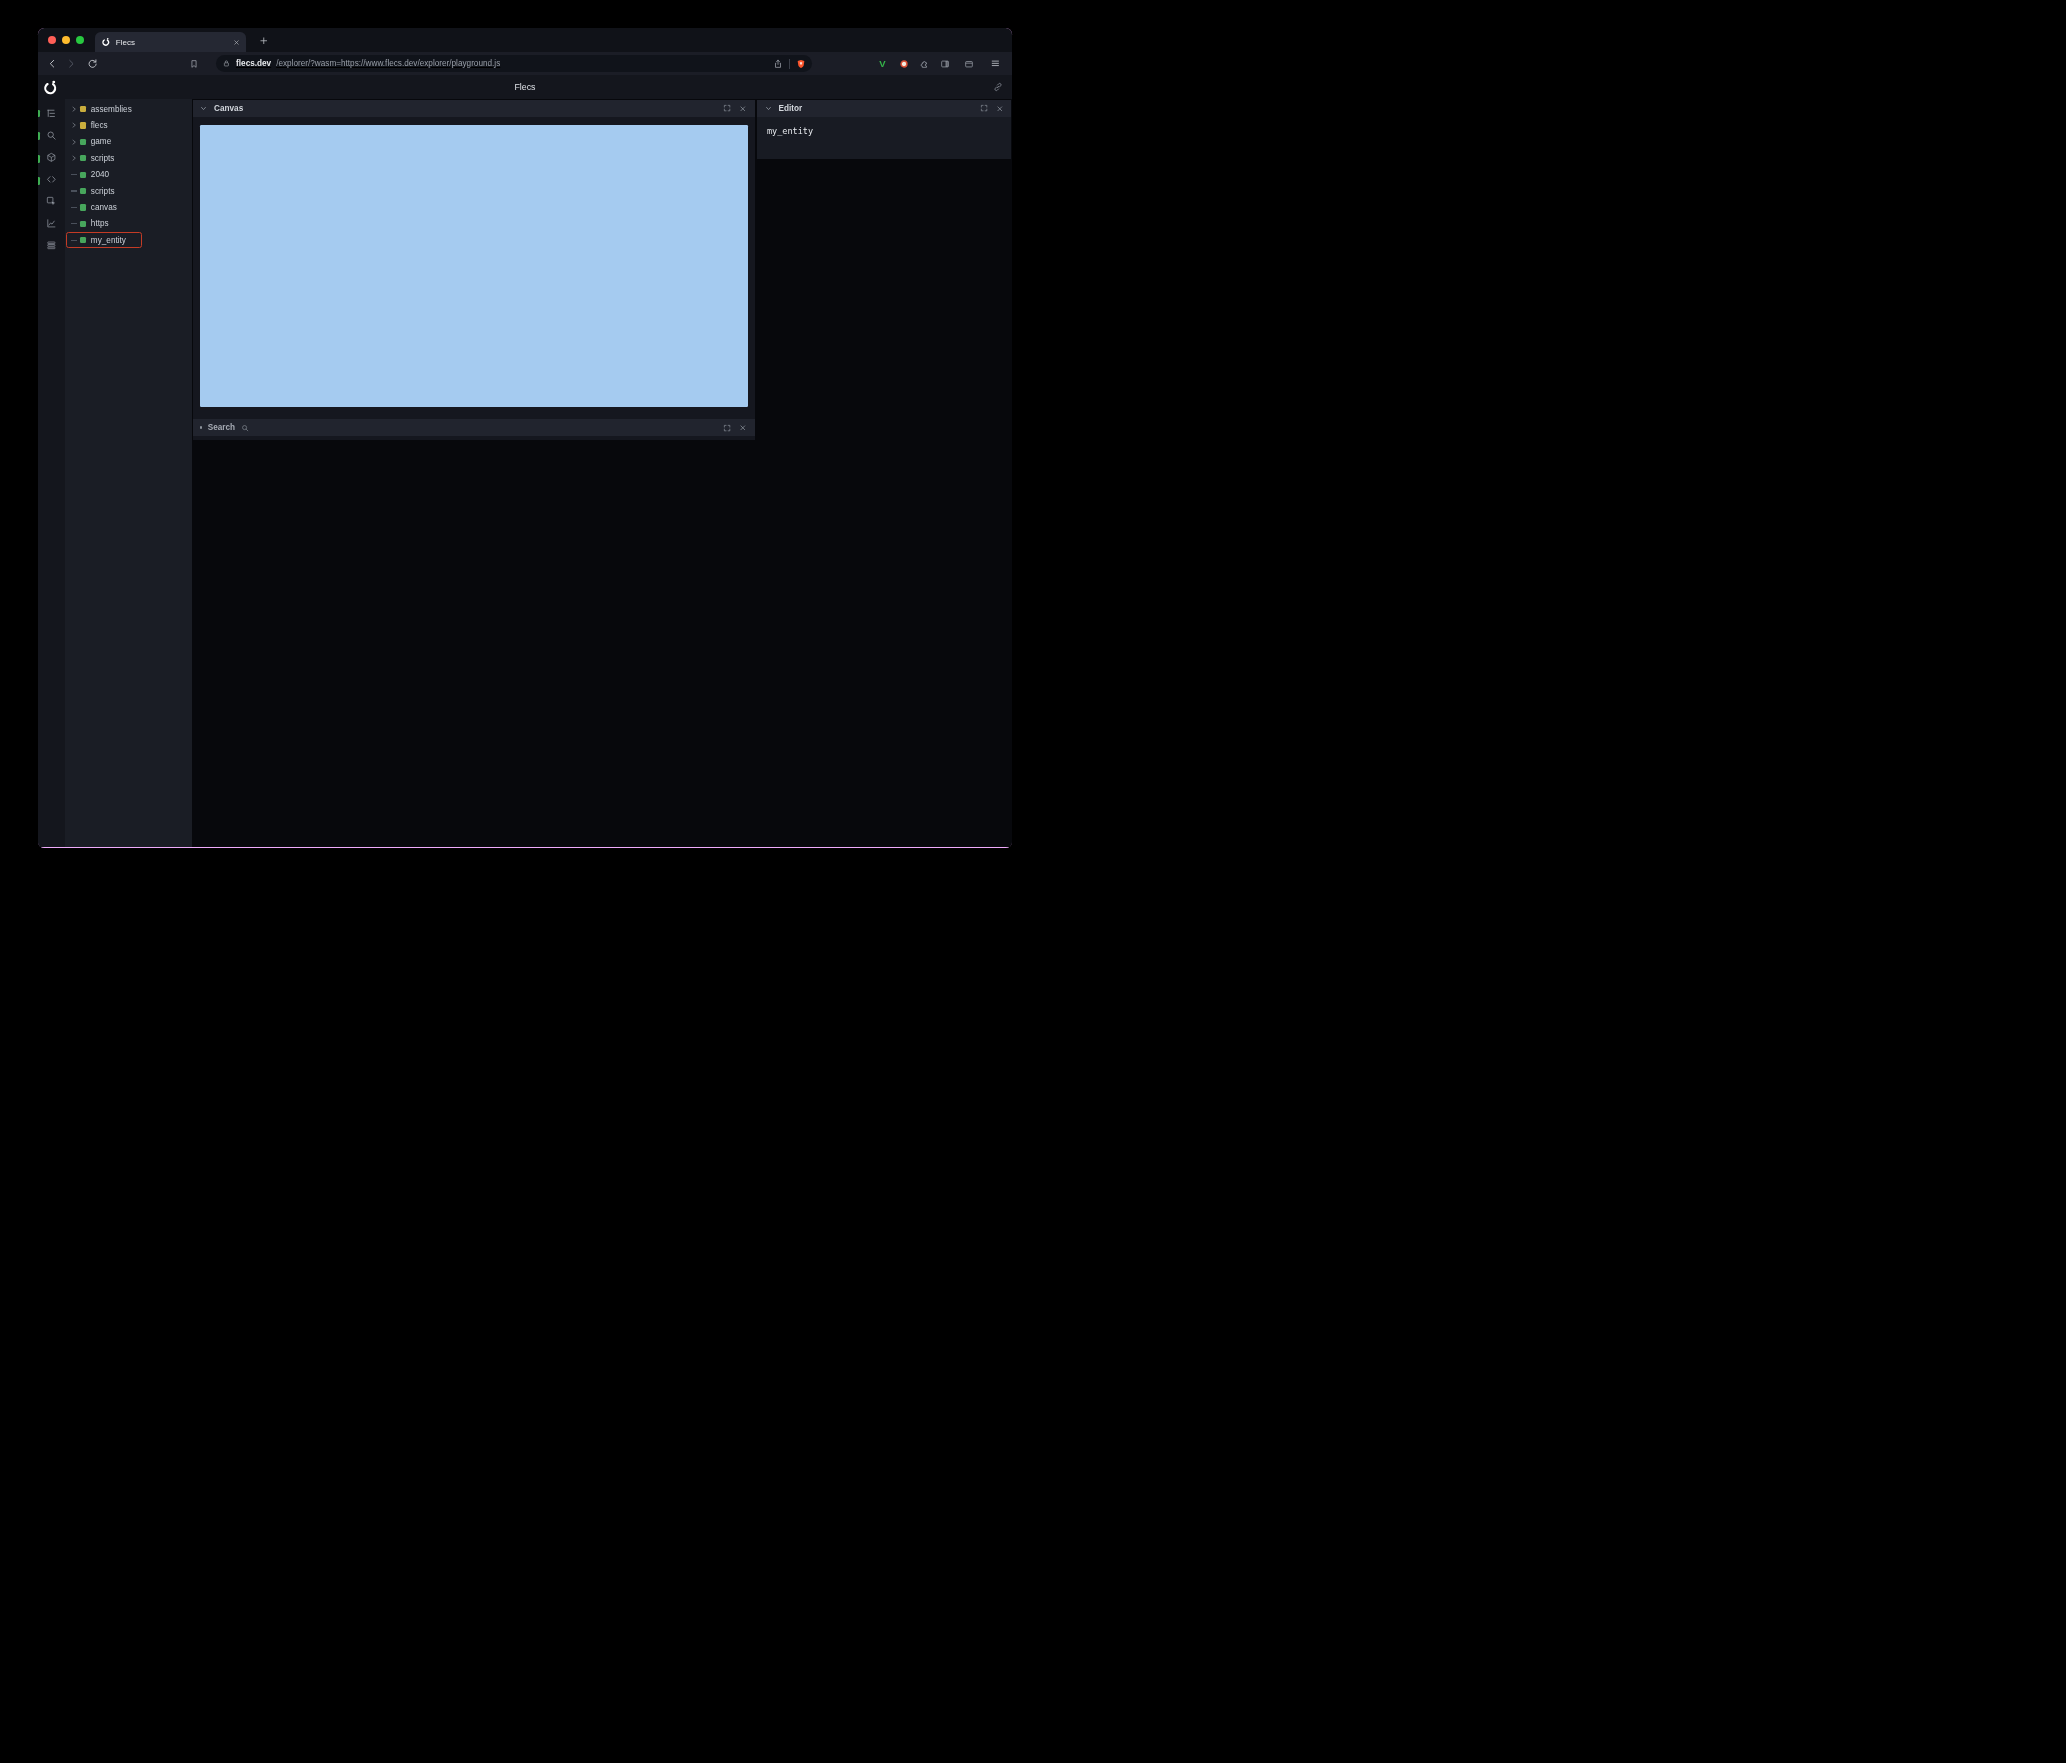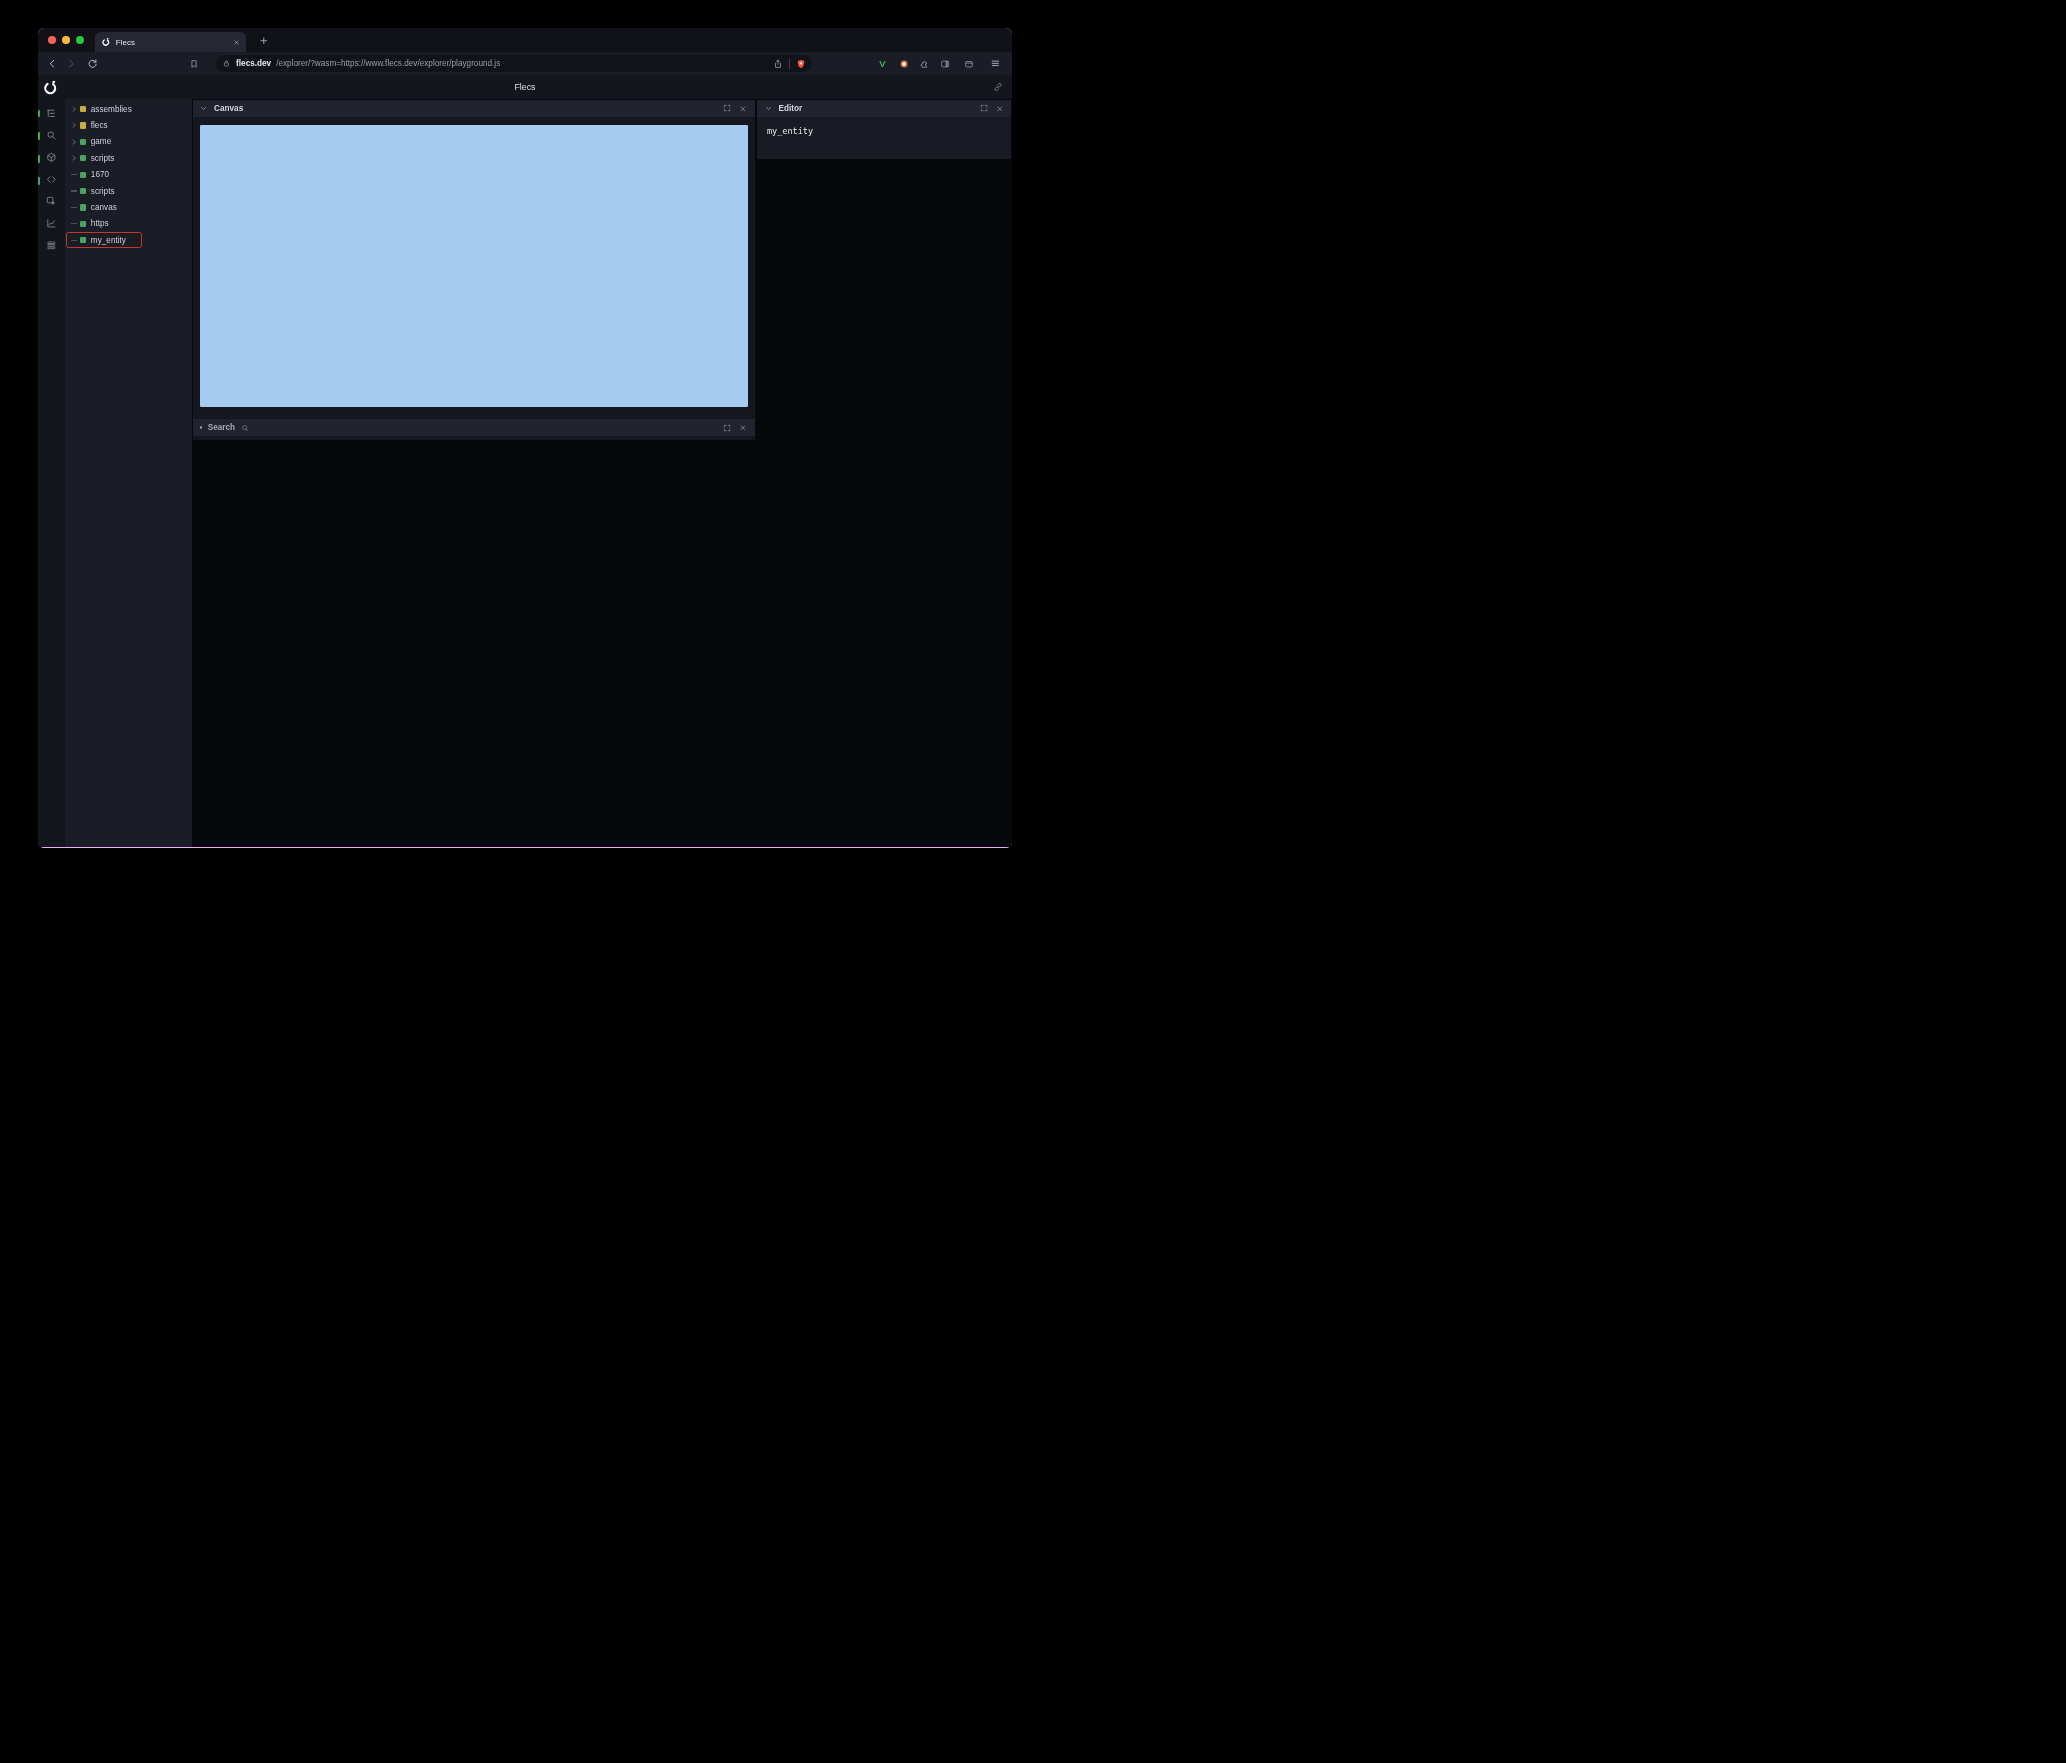--- a/index.html
+++ b/index.html
@@ -17,21 +17,21 @@
   .tab { position:absolute; left:57px; top:4.4px; width:151px; height:19.6px; background:#252833;
          border-radius:5.7px 5.7px 0 0; display:flex; align-items:center; padding:0 6.3px; gap:5px; }
   .tab-title { flex:1; font-size:8px; color:#e7e9ec; white-space:nowrap; overflow:hidden; }
   .icon-btn { display:flex; align-items:center; justify-content:center; }
   .newtab { position:absolute; left:217px; top:4.4px; width:17.7px; height:17.7px; border-radius:3.8px; }
 
   
   .toolbar { position:relative; height:23px; background:#1b1d26; }
   .tb-abs { position:absolute; top:4.1px; width:15px; height:15px; display:flex; align-items:center; justify-content:center; border-radius:3.2px; }
   .urlbar { position:absolute; left:178px; top:2.8px; width:596px; height:17.7px; background:#10131a;
-            border-radius:8.8px; display:flex; align-items:center; padding:0 6.3px; gap:5px; }
+            border-radius:8.8px; display:flex; align-items:center; padding:0 6.3px; gap:5px;text-decoration:underline; }
   .url-host { font-size:8.2px; font-weight:600; color:#e9ebee; white-space:nowrap; }
   .url-path { font-size:8.2px; color:#999fa8; white-space:nowrap; overflow:hidden; flex:1; min-width:0; }
   .url-right { display:flex; align-items:center; gap:6.3px; }
   .vsep { width:0.6px; height:10px; background:#3a3e48; }
   .v-letter { font-size:9.5px; font-weight:700; color:#35b54a; }
 
   
   .app { position:absolute; left:0; top:47px; width:974px; height:772px; display:flex; flex-direction:column; background:#07080c; }
   .app-header { position:relative; height:24px; background:#14161d; flex:none; }
   .app-logo { position:absolute; left:3.8px; top:3.8px; }
@@ -294,21 +294,21 @@
                 <path d="M5 3 L11 8 L5 13" fill="none" stroke="#8b9099" stroke-width="1.7" stroke-linecap="round" stroke-linejoin="round"></path>
               </svg>
             </span>
           <span class="sq" style="background: rgb(71, 166, 92);"></span>
           <span class="tree-label">scripts</span>
         </div>
 
         <div class="tree-row">
           <span class="connector"></span>
           <span class="sq" style="background: rgb(71, 166, 92);"></span>
-          <span class="tree-label">1670</span>
+          <span class="tree-label">2040</span>
         </div>
 
         <div class="tree-row">
           <span class="connector"></span>
           <span class="sq" style="background: rgb(71, 166, 92);"></span>
           <span class="tree-label">scripts</span>
         </div>
 
         <div class="tree-row">
           <span class="connector"></span>

